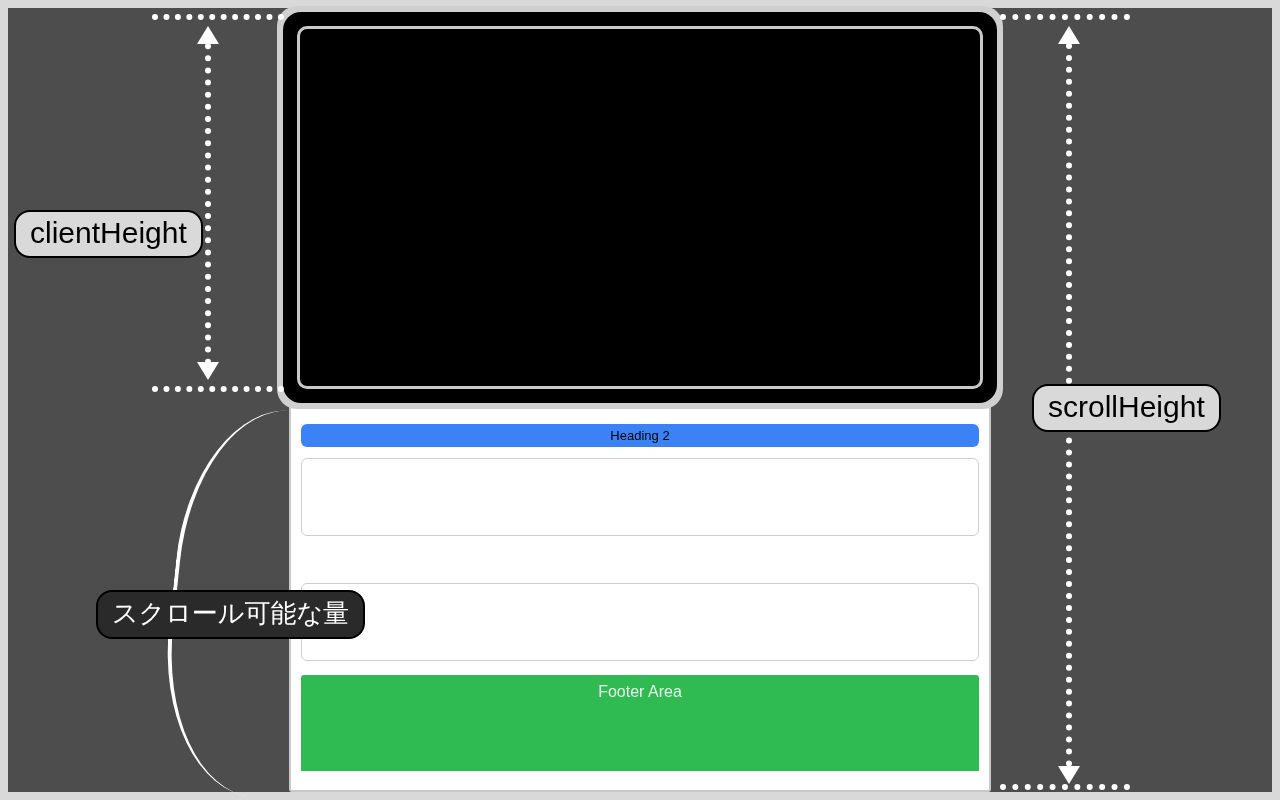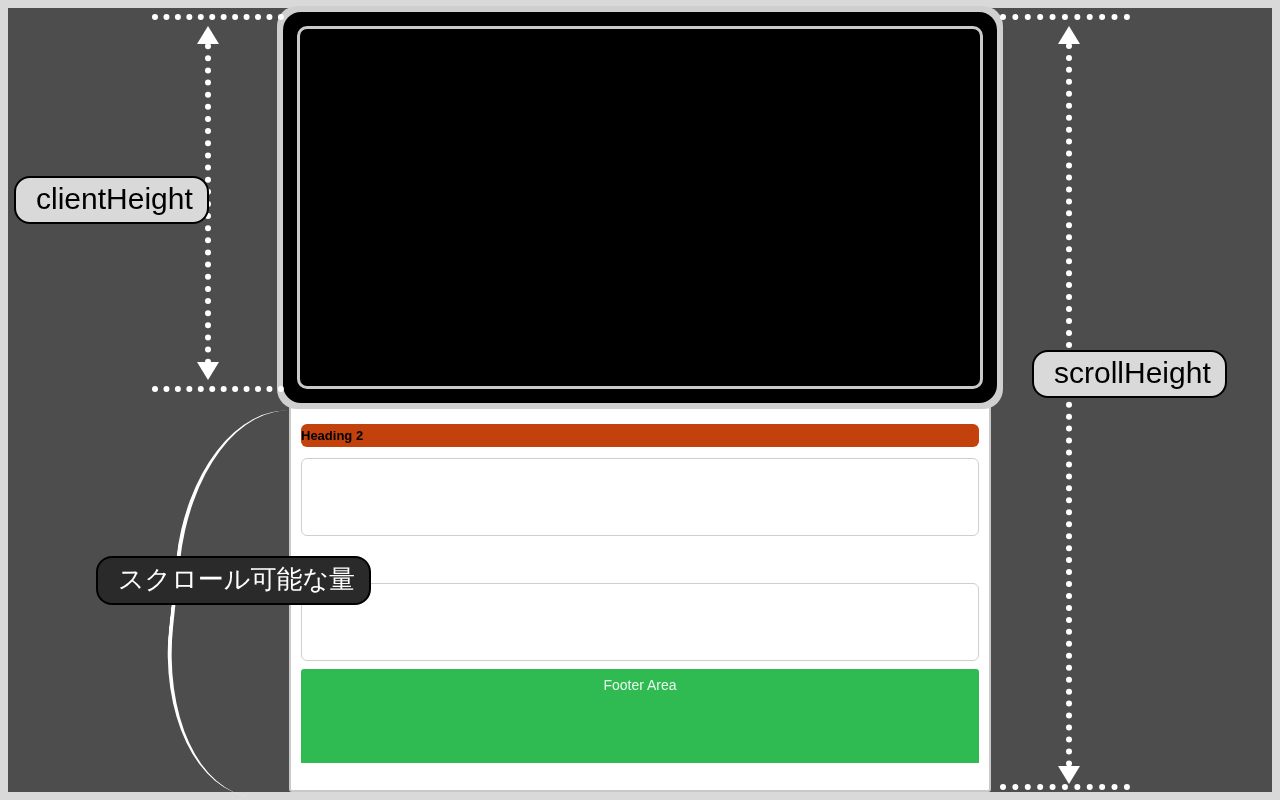--- a/index.html
+++ b/index.html
@@ -36,39 +36,40 @@
   .nav-area {
     background: #1f55b7;
     color: #e7eefb;
     text-align: center;
     font-size: 12px;
     padding: 8px 0;
     border-radius: 3px;
   }
   .spacer { height: 28px; }
   .section-head {
-    background: #c2410c;
-    font-weight: bold;
+    background: #3b82f6;
+    text-align: center;
+    font-weight: normal;
     font-size: 13px;
     padding: 4px 0;
     border-radius: 6px;
   }
   .content-box {
     margin-top: 11px;
     height: 78px;
     border: 1px solid #cfcfcf;
     border-radius: 6px;
   }
   .gap { height: 36px; }
   .footer-area {
-    margin-top: 8px;
+    margin-top: 14px;
     background: #2fbb52;
     color: #e8f7ed;
     text-align: center;
-    font-size: 14px;
+    font-size: 16px;
     padding: 8px 0 70px 0;
     border-radius: 3px 3px 0 0;
   }
   
   .vp-ring-outer {
     position: absolute;
     left: 277px; top: 6px;
     width: 726px; height: 403px;
     background: #cfcfcf;
     border-radius: 20px;
@@ -105,23 +106,24 @@
   #sh-top    { left: 1000px; top: 14px;  width: 130px; }
   #sh-col    { left: 1066px; top: 31px;  height: 736px; }
   #sh-au     { left: 1058px; top: 26px; }
   #sh-ad     { left: 1058px; top: 766px; }
   #sh-bot    { left: 1000px; top: 784px; width: 130px; }
   
   .pill {
     position: absolute;
     border: 2px solid #000;
     border-radius: 16px;
-    padding: 4px 14px 6px 20px;
+    padding: 4px 14px 6px 14px;
     font-size: 30px;
     white-space: nowrap;
+    margin-top: 34px;
   }
   .pill.light { background: #d9d9d9; color: #000; }
   .pill.dark  { background: #2a2a2a; color: #fff; font-size: 26px; }
   #lbl-ch { left: 14px;  top: 176px; }
   #lbl-sh { left: 1032px; top: 350px; }
   #lbl-sc { left: 96px;  top: 556px; }
   
   .arc {
     position: absolute;
     left: 172px; top: 410px;

